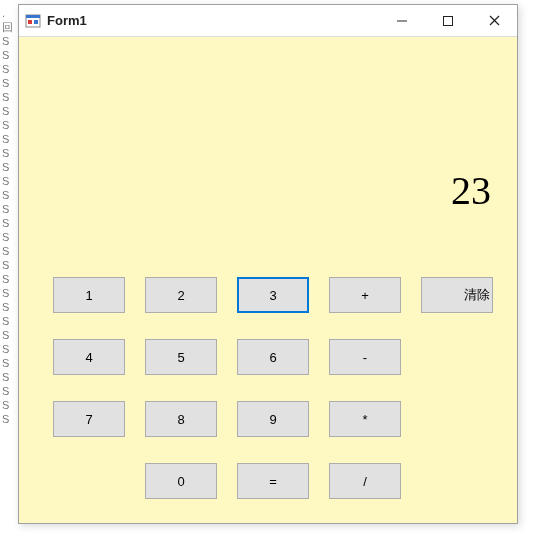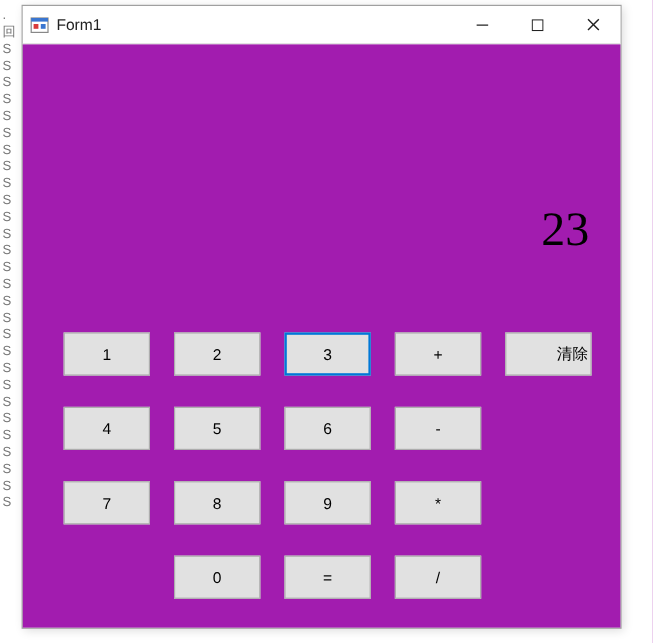--- a/index.html
+++ b/index.html
@@ -42,41 +42,42 @@
     }
     .title-icon {
       width: 16px; height: 16px;
       margin: 0 6px;
       display: inline-block;
     }
     .title-text {
       flex: 1;
       font-size: 13px;
       color: #222;
+      font-weight: bold;
     }
     .win-controls {
       display: flex;
       height: 100%;
     }
     .win-btn {
       width: 46px;
       height: 100%;
       display: flex;
       align-items: center;
       justify-content: center;
       font-family: "Segoe UI Symbol", sans-serif;
       font-size: 12px;
       color: #222;
     }
     .win-btn-close { font-size: 14px; }
     .client {
       position: absolute;
       left: 0; right: 0;
       top: 32px; bottom: 0;
-      background: #a21caf;
+      background: #fef9c3;
     }
     .display {
       position: absolute;
       right: 26px;
       top: 130px;
       font-family: "Times New Roman", serif;
       font-size: 40px;
       color: #000;
       text-align: right;
     }

